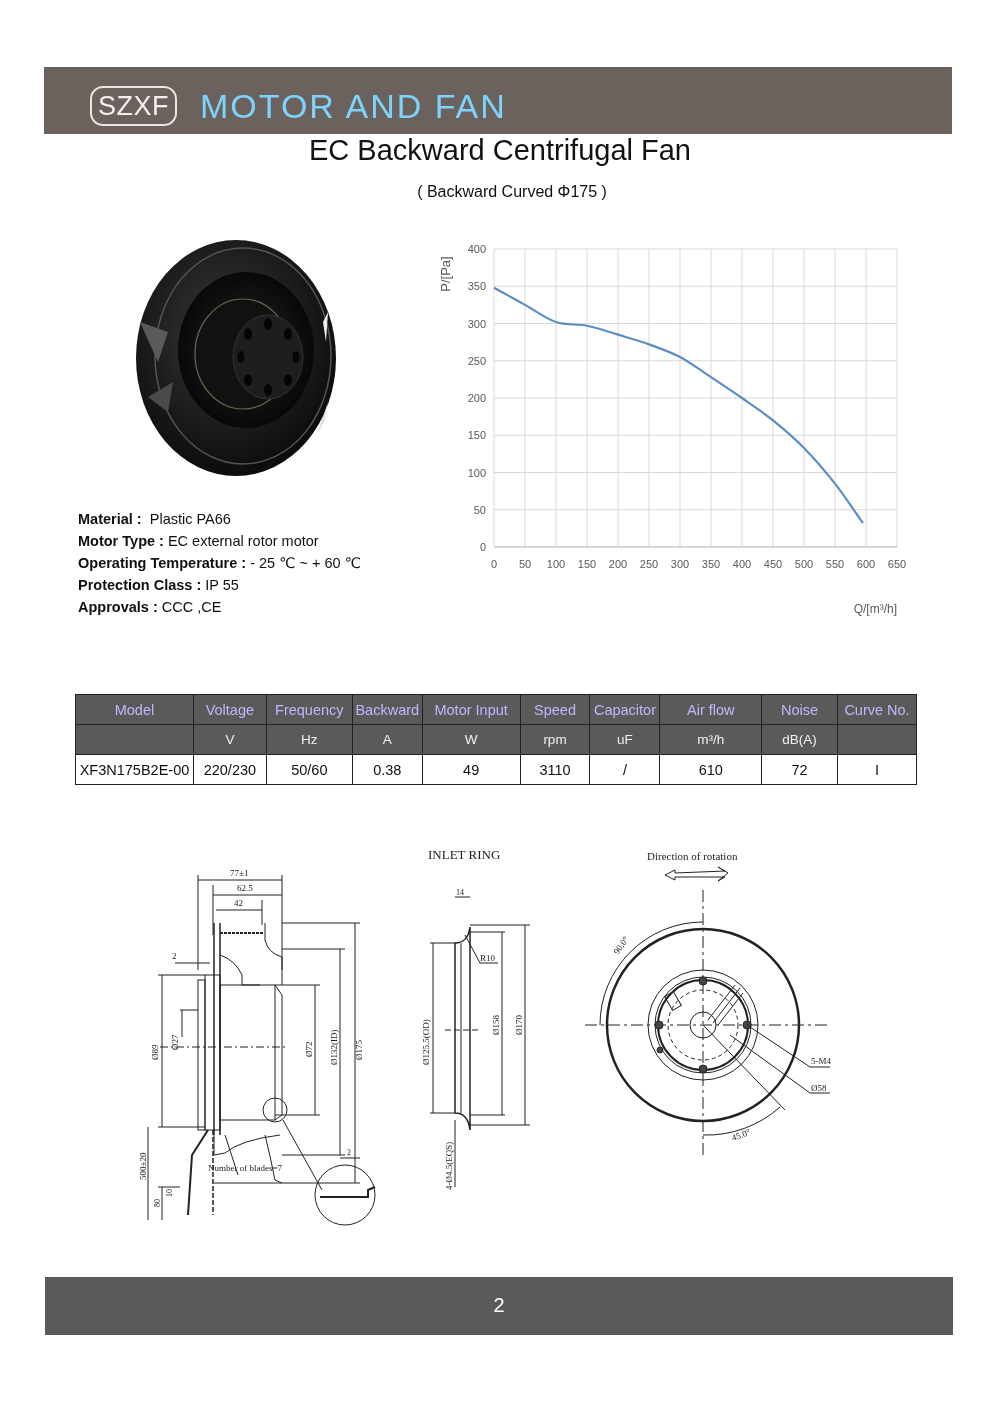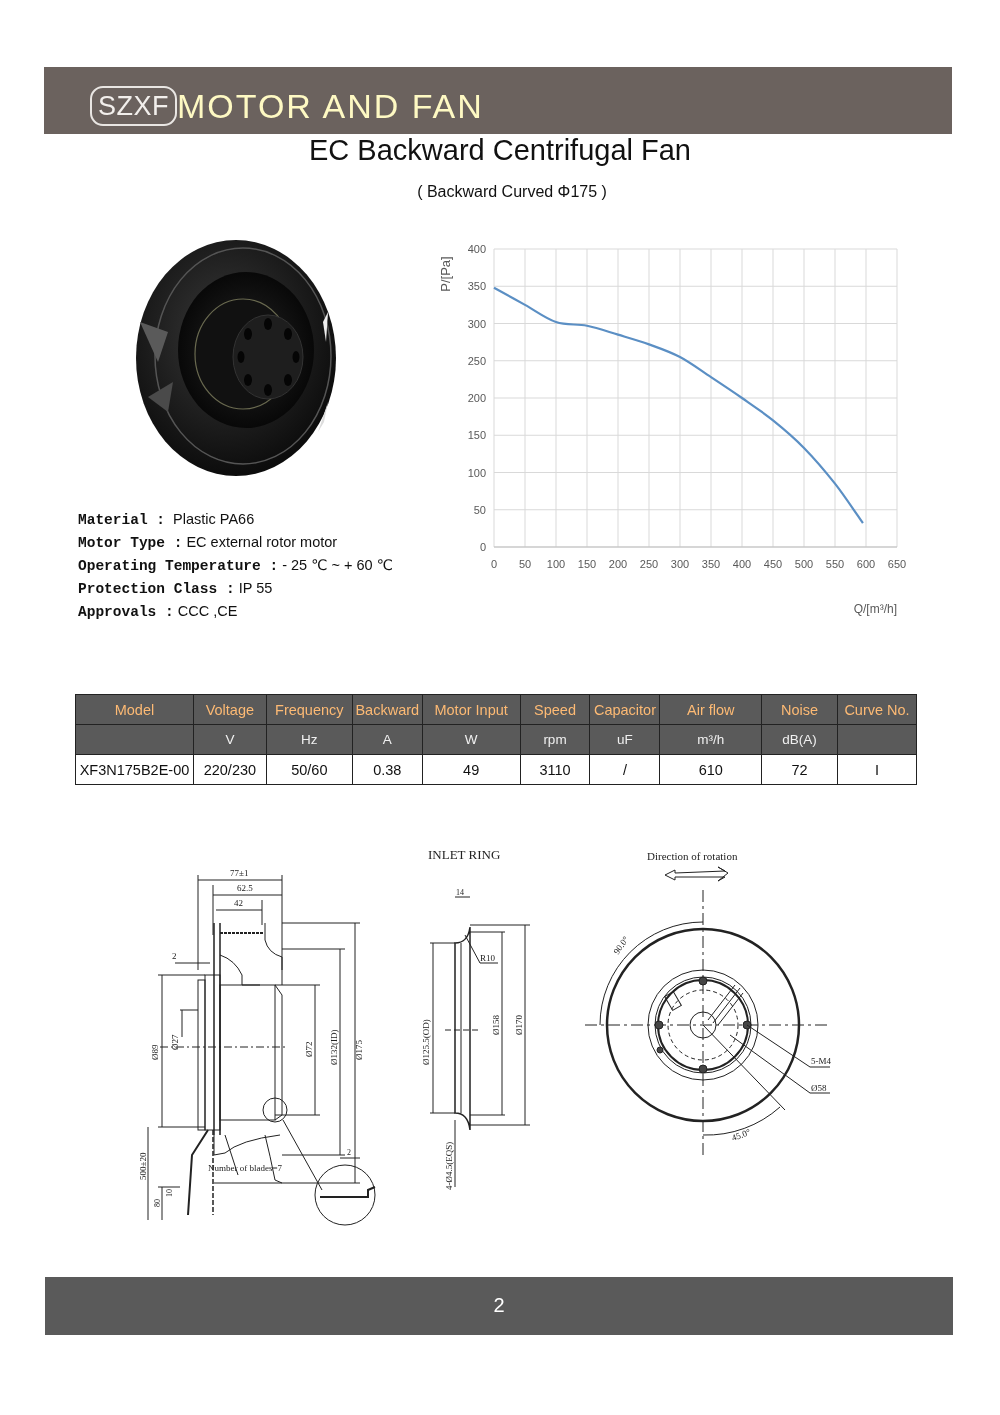--- a/index.html
+++ b/index.html
@@ -1,32 +1,32 @@
 <!DOCTYPE html>
 <html><head>
 <meta charset="utf-8">
 <style>
   html, body { margin:0; padding:0; background:#ffffff; }
   body { width:1000px; height:1415px; position:relative; overflow:hidden;
          font-family:"Liberation Sans", "DejaVu Sans", sans-serif; color:#111; }
   .banner { position:absolute; left:44px; top:67px; width:908px; height:67px; background:#6b625e; }
   .logo-box { position:absolute; left:46px; top:19px; height:36px; padding:0 6px; border:2px solid #e9e6e3;
               border-radius:13px; color:#f2efec; font-size:27px; line-height:36px; letter-spacing:0.5px; }
-  .logo-text { position:absolute; left:133px; top:19px; color:#fef9c3; font-size:34px; line-height:40px;
+  .logo-text { position:absolute; left:156px; top:19px; color:#7dd3fc; font-size:34px; line-height:40px;
                letter-spacing:2px; font-weight:300; }
   .title { position:absolute; left:0; top:134px; width:1000px; text-align:center; font-size:29px; font-weight:normal; }
   .subtitle { position:absolute; left:0; top:183px; width:1000px; text-align:center; font-size:16px;margin-left:12px; }
   .photo { position:absolute; left:128px; top:232px; width:210px; height:260px; }
   .specs { position:absolute; left:78px; top:508px; font-size:14.5px; line-height:22px; }
-  .specs .row b { font-weight:bold;font-family:Liberation Mono, monospace; }
+  .specs .row b { font-weight:bold; }
   .chart { position:absolute; left:430px; top:238px; width:490px; height:390px; }
   .chart svg text { font-family:"Liberation Sans", sans-serif; }
   table.spec { position:absolute; left:75px; top:694px; width:842px; border-collapse:collapse; font-size:14.5px; }
   table.spec td { border:1px solid #222; text-align:center; height:29px; padding:0; }
-  table.spec tr.hdr td { background:#5a5a5a; color:#fdba74; }
+  table.spec tr.hdr td { background:#5a5a5a; color:#c4b5fd; }
   table.spec tr.unit td { background:#5a5a5a; color:#f0f0f0; font-size:13.5px; }
   table.spec tr.data td { background:#fff; color:#111; }
   .drawing { position:absolute; left:130px; top:835px; width:730px; height:400px; }
   .drawing text { font-family:"Liberation Serif", serif; }
   .footer { position:absolute; left:45px; top:1277px; width:908px; height:58px; background:#5a5a5a; }
   .footer span { position:absolute; left:0; width:908px; top:17px; text-align:center; color:#fff; font-size:20px; }
 </style>
 </head>
 <body>
 

